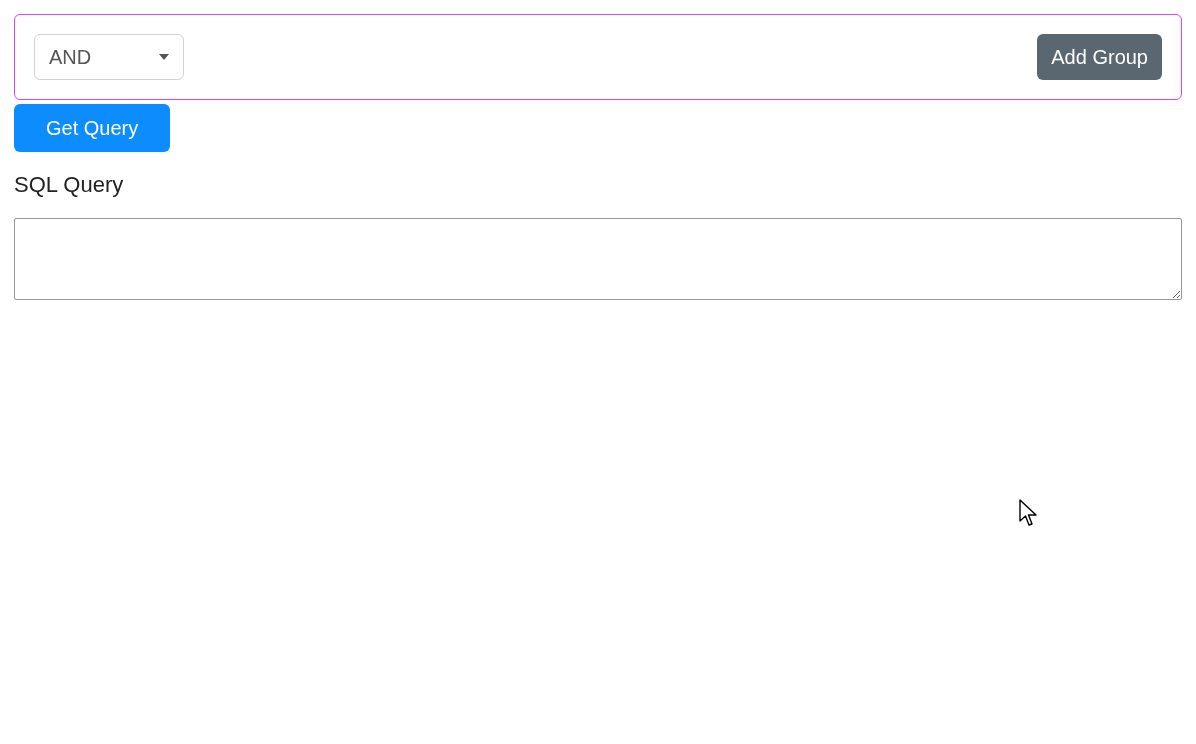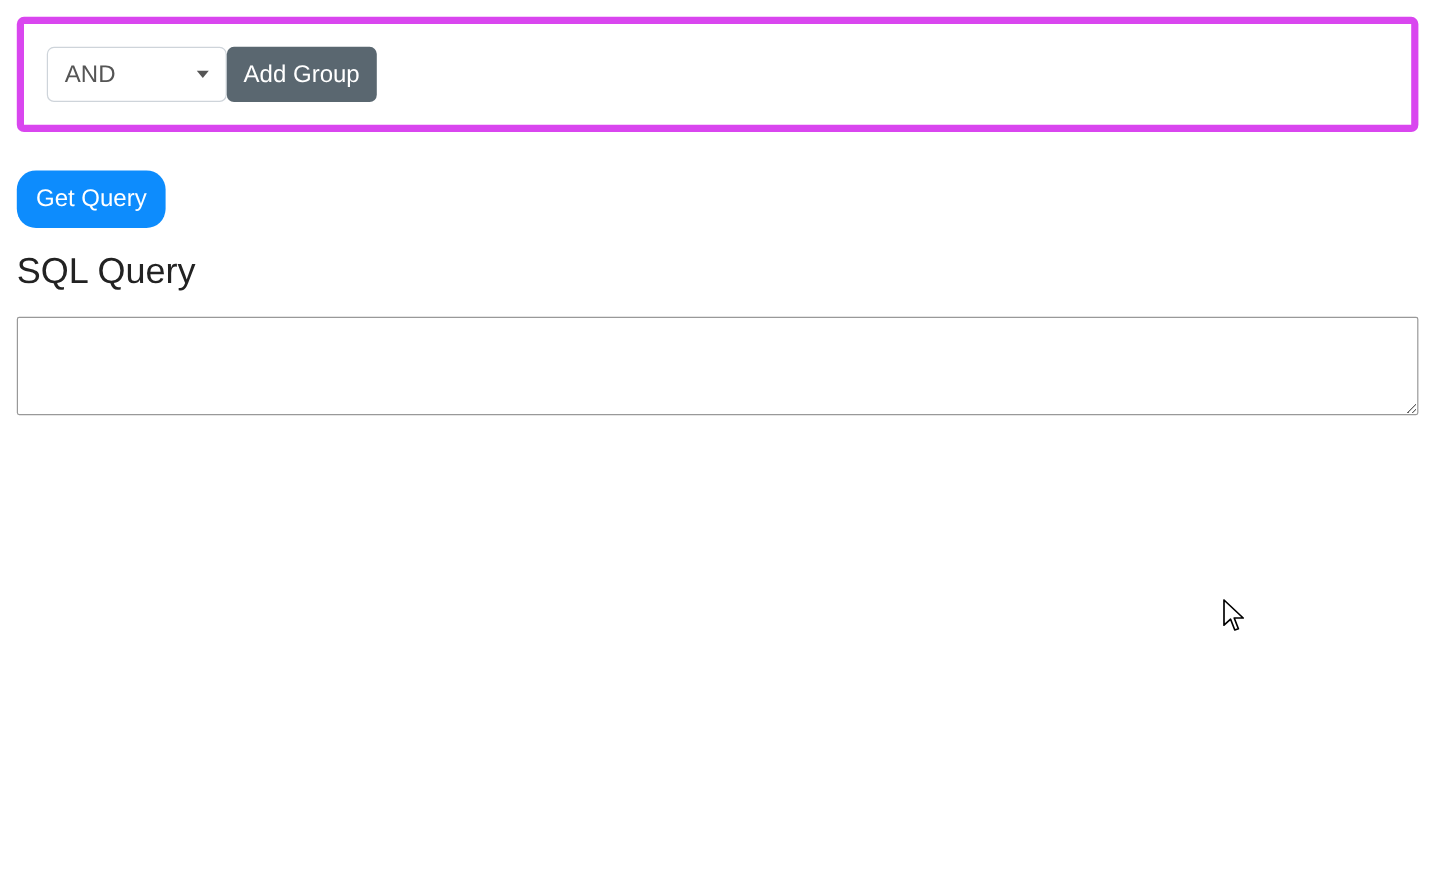--- a/index.html
+++ b/index.html
@@ -10,25 +10,26 @@
     body {
       font-family: "Segoe UI", "Helvetica Neue", Arial, sans-serif;
       background: #ffffff;
       width: 1196px;
       height: 744px;
       padding: 14px;
       color: #212529;
       position: relative;
     }
     .builder-panel {
-      border: 6px solid #d946ef;
+      border: 1px solid #d946ef;
       border-radius: 6px;
       padding: 19px;
       display: flex;
       align-items: center;
+      justify-content: space-between;
     }
     .left-controls {
       display: flex;
       align-items: center;
     }
     .combinator-select {
       height: 46px;
       width: 150px;
       border: 1px solid #ced4da;
       border-radius: 6px;
@@ -64,28 +65,27 @@
       color: #ffffff;
       height: 46px;
       padding: 0 14px;
       display: inline-flex;
       align-items: center;
     }
     .btn-primary {
       background: #0d8cfd;
       color: #ffffff;
       height: 48px;
-      padding: 0 16px;
+      padding: 0 32px;
       display: inline-flex;
       align-items: center;
-      margin-top: 32px;
-      border-radius: 16px;
+      margin-top: 4px;
     }
     .section-heading {
-      font-size: 30px;
+      font-size: 22px;
       font-weight: 400;
       color: #222;
       margin-top: 20px;
     }
     .sql-textarea {
       width: 100%;
       height: 82px;
       margin-top: 20px;
       border: 1px solid #999;
       border-radius: 2px;

